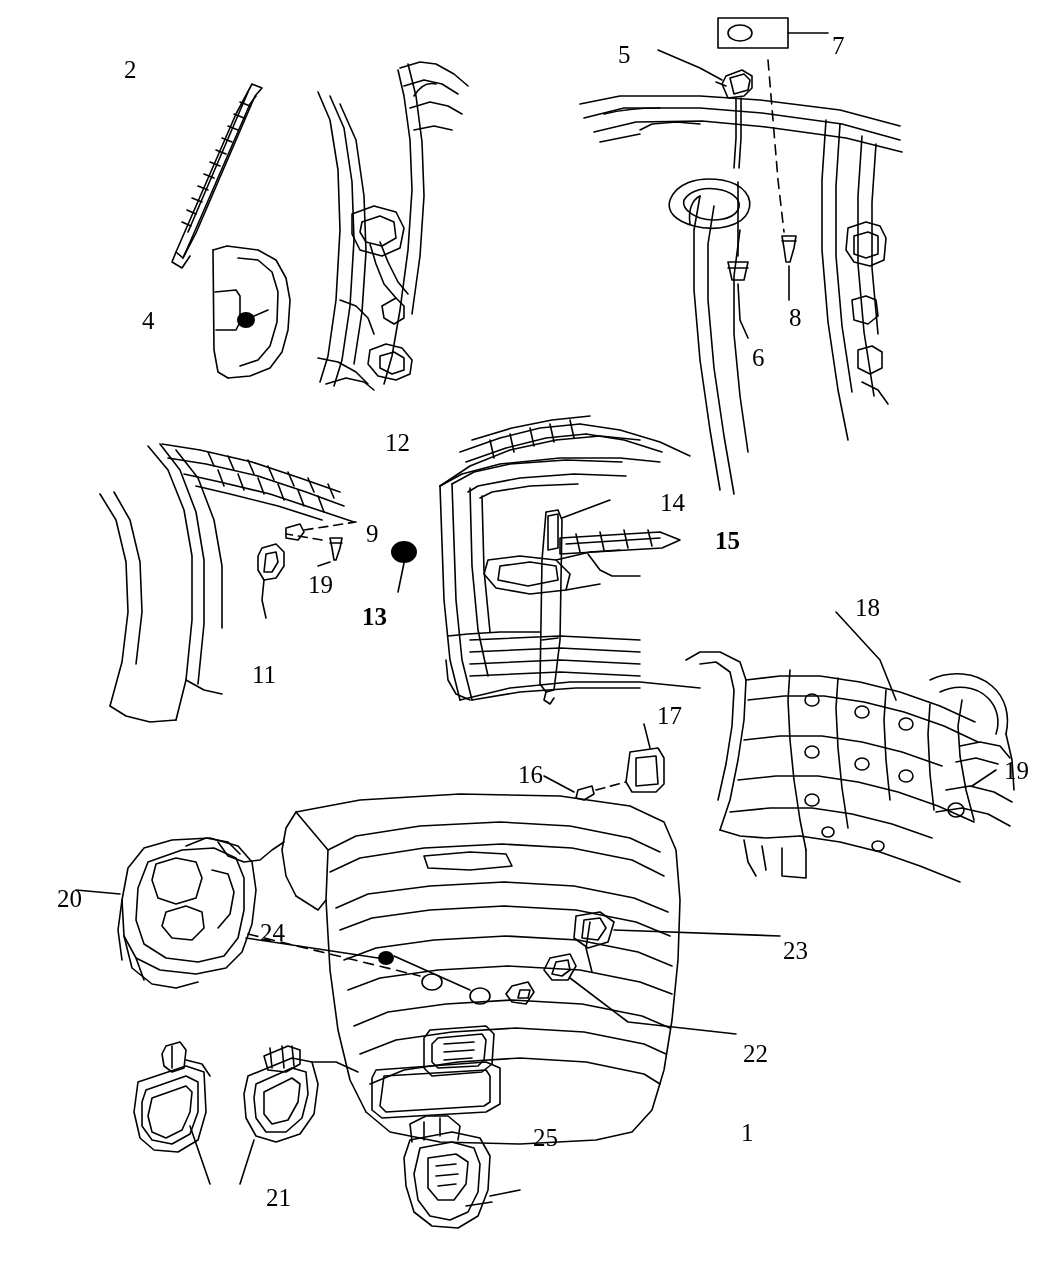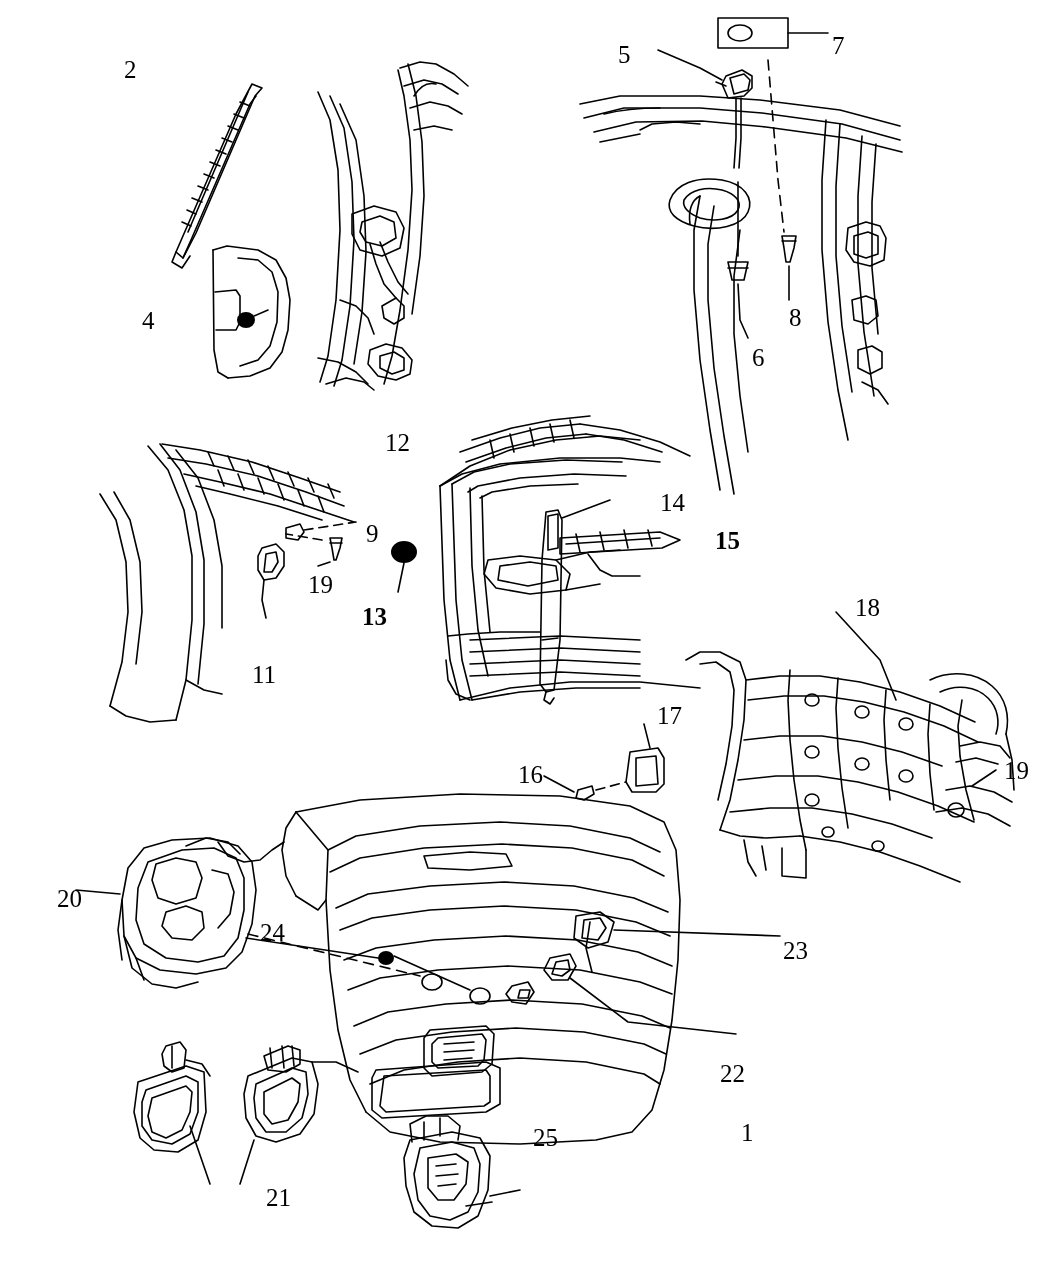--- a/index.html
+++ b/index.html
@@ -354,19 +354,19 @@
       <div class="callout" style="left: 308px; top: 572px;">19</div>
       <div class="callout" style="left: 362px; top: 604px; font-weight: bold;">13</div>
       <div class="callout" style="left: 252px; top: 630px; margin-top: 32px;">11</div>
       <div class="callout" style="left: 823px; top: 595px; margin-left: 32px;">18</div>
       <div class="callout" style="left: 657px; top: 703px;">17</div>
       <div class="callout" style="left: 1004px; top: 758px;">19</div>
       <div class="callout" style="left: 518px; top: 762px;">16</div>
       <div class="callout" style="left: 57px; top: 886px;">20</div>
       <div class="callout" style="left: 221px; top: 920px; margin-left: 39px;">24</div>
       <div class="callout" style="left: 783px; top: 938px;">23</div>
-      <div class="callout" style="left: 720px; top: 1041px; margin-top: 20px;">22</div>
+      <div class="callout" style="left: 743px; top: 1041px;">22</div>
       <div class="callout" style="left: 741px; top: 1120px;">1</div>
       <div class="callout" style="left: 226px; top: 1185px; margin-left: 40px;">21</div>
       <div class="callout" style="left: 533px; top: 1125px;">25</div>
     </div>
 
 </div>
 
 </body></html>

